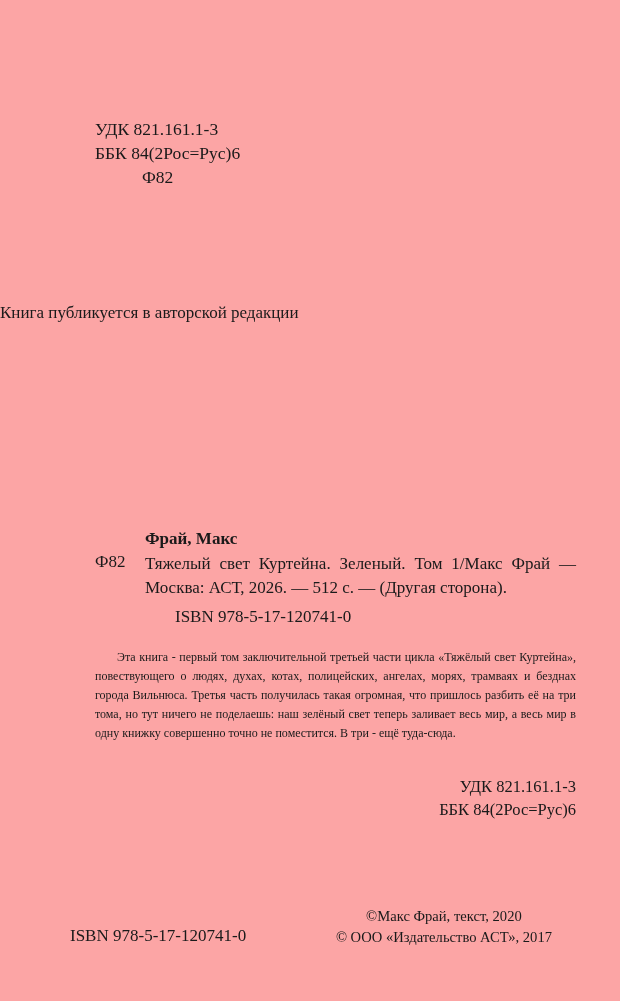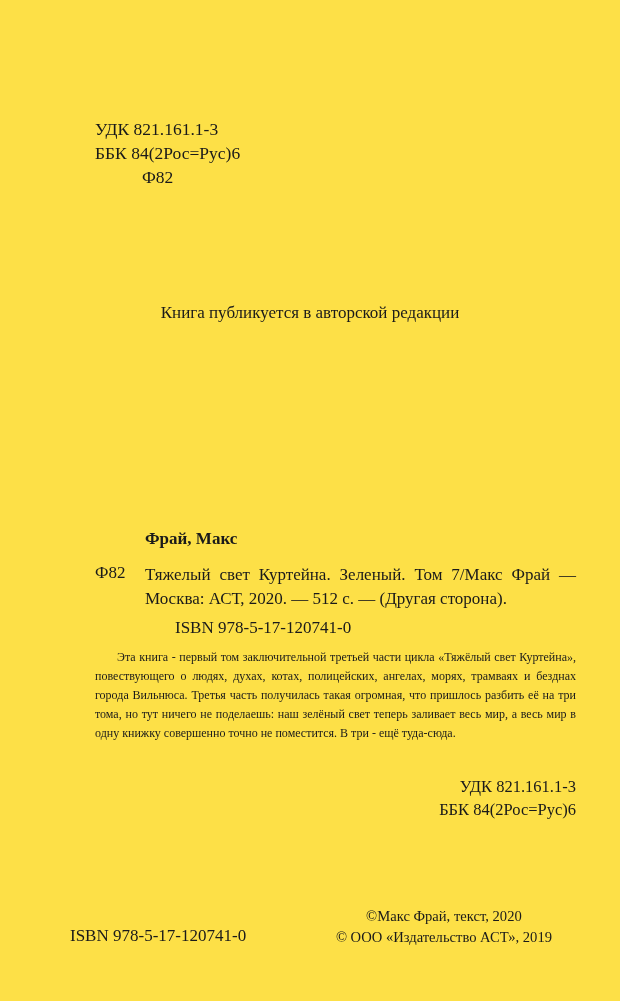--- a/index.html
+++ b/index.html
@@ -4,21 +4,21 @@
 <style>
   html, body {
     margin: 0;
     padding: 0;
     background: #ffffff;
   }
   .page {
     position: relative;
     width: 620px;
     height: 1001px;
-    background: #fde047;
+    background: #fca5a5;
     color: #1a1a1a;
     font-family: "Liberation Serif", "DejaVu Serif", serif;
     overflow: hidden;
   }
 
   
   .top-codes {
     position: absolute;
     top: 117px;
     left: 95px;
@@ -29,36 +29,35 @@
   .top-codes .code-line-3 {
     padding-left: 47px;
   }
 
   
   .edition-note {
     position: absolute;
     top: 303px;
     left: 0;
     width: 100%;
-    text-align: center;
     font-size: 17px;
   }
 
   
   .catalog-block {
     position: absolute;
     top: 529px;
     left: 95px;
     right: 44px;
   }
   .catalog-author {
     font-weight: bold;
     font-size: 17px;
     padding-left: 50px;
-    margin-bottom: 14px;
+    margin-bottom: 3px;
   }
   .catalog-entry-row {
     position: relative;
     padding-left: 50px;
   }
   .catalog-code {
     position: absolute;
     left: 0;
     top: 0;
     font-size: 17px;
@@ -125,32 +124,32 @@
     <div>ББК 84(2Рос=Рус)6</div>
     <div class="code-line-3">Ф82</div>
   </div>
 
   <div class="edition-note">Книга публикуется в авторской редакции</div>
 
   <div class="catalog-block">
     <div class="catalog-author">Фрай, Макс</div>
     <div class="catalog-entry-row">
       <span class="catalog-code">Ф82</span>
-      <div class="catalog-entry">Тяжелый свет Куртейна. Зеленый. Том 7/Макс Фрай — Москва: АСТ, 2020. — 512 с. — (Другая сторона).</div>
+      <div class="catalog-entry">Тяжелый свет Куртейна. Зеленый. Том 1/Макс Фрай — Москва: АСТ, 2026. — 512 с. — (Другая сторона).</div>
     </div>
     <div class="catalog-isbn">ISBN 978-5-17-120741-0</div>
   </div>
 
   <div class="annotation">Эта книга - первый том заключительной третьей части цикла «Тяжёлый свет Куртейна», повествующего о людях, духах, котах, полицейских, ангелах, морях, трамваях и безднах города Вильнюса. Третья часть получилась такая огромная, что пришлось разбить её на три тома, но тут ничего не поделаешь: наш зелёный свет теперь заливает весь мир, а весь мир в одну книжку совершенно точно не поместится. В три - ещё туда-сюда.</div>
 
   <div class="codes-right">
     <div>УДК 821.161.1-3</div>
     <div>ББК 84(2Рос=Рус)6</div>
   </div>
 
   <div class="bottom-isbn">ISBN 978-5-17-120741-0</div>
 
   <div class="bottom-copyright">
     <div>©Макс Фрай, текст, 2020</div>
-    <div>© ООО «Издательство АСТ», 2019</div>
+    <div>© ООО «Издательство АСТ», 2017</div>
   </div>
 
 </div>
 
 </body></html>

